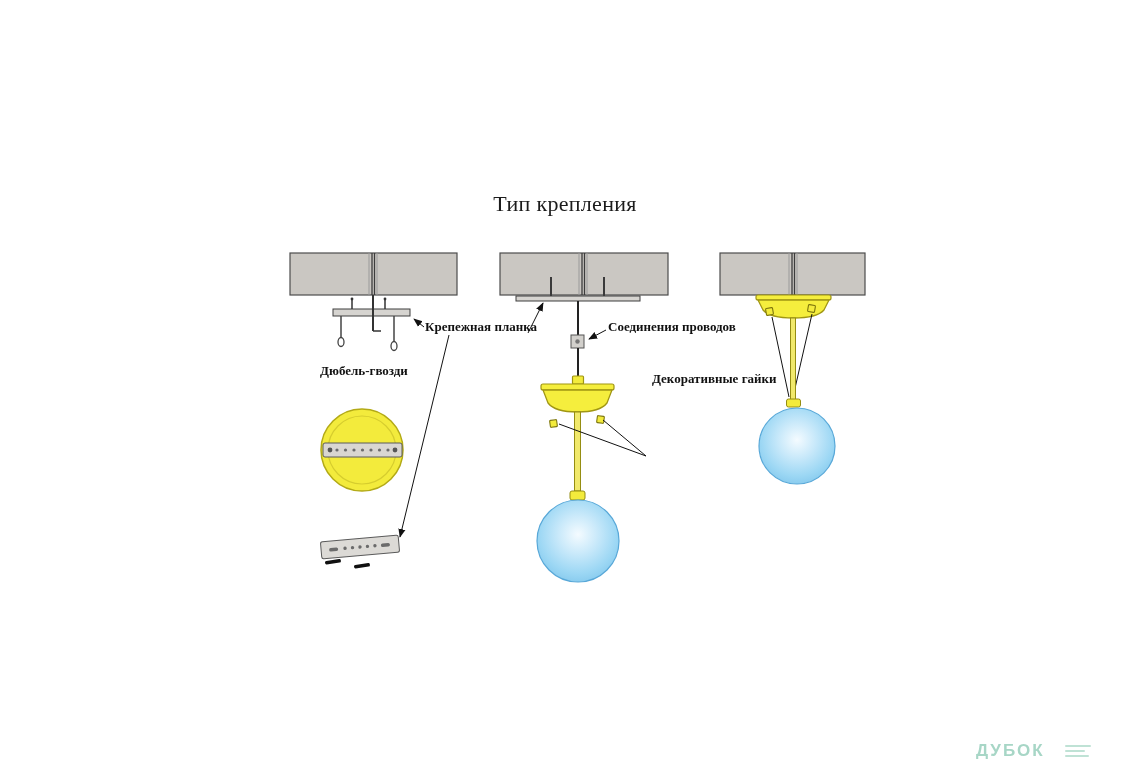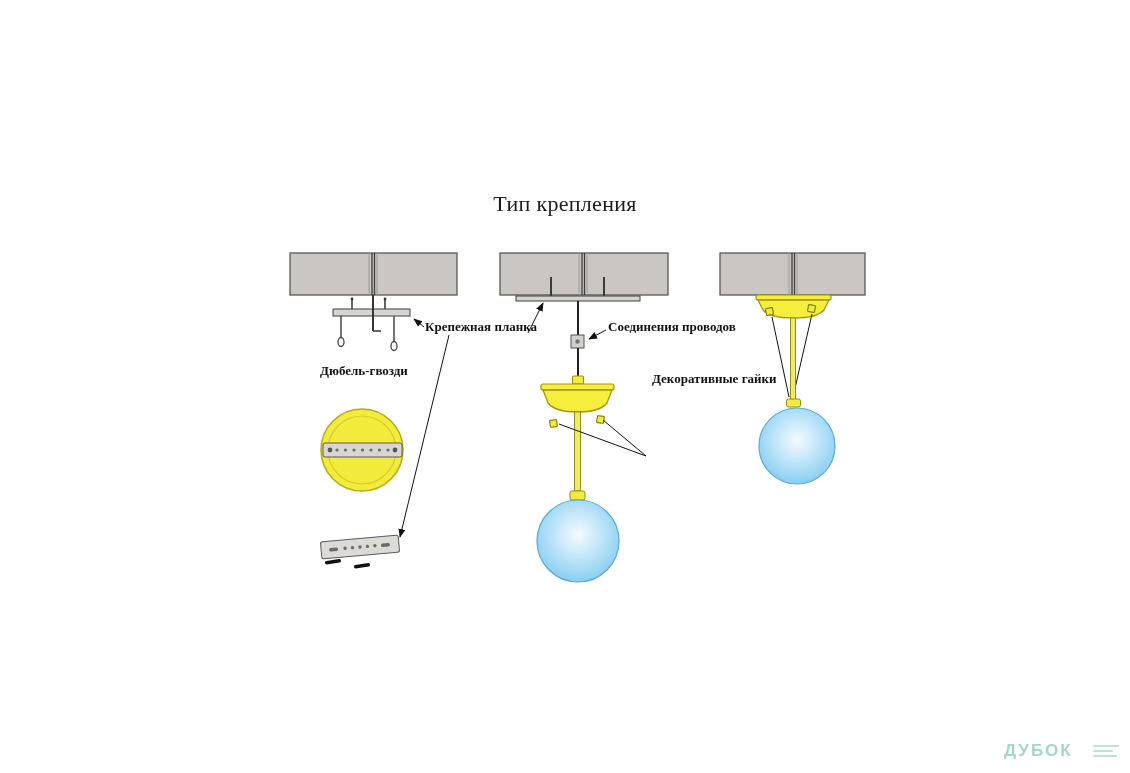--- a/index.html
+++ b/index.html
@@ -12,21 +12,21 @@
     font-size:22px;line-height:30px;color:#1c1c1c;font-weight:500;
     letter-spacing:0.3px;
     margin-top:19px;
   }
   .diagram-svg{position:absolute;left:0;top:0;}
   .lbl{
     font-family:"Liberation Serif", serif;
     font-size:13px;font-weight:bold;fill:#111111;
   }
   .watermark{
-    position:absolute;left:1004px;top:741px;display:flex;align-items:flex-start;gap:20px;text-align:right;
+    position:absolute;left:976px;top:741px;display:flex;align-items:flex-start;gap:20px;text-align:right;
   }
   .wm-brand{
     font-family:"Liberation Sans", sans-serif;font-weight:bold;font-size:17px;
     letter-spacing:2px;color:#a7d6c6;
   }
   .wm-lines{display:flex;flex-direction:column;gap:3px;padding-top:4px;}
   .wm-lines i{display:block;height:2px;background:#bfe2d5;border-radius:1px;}
   .wm-lines i:nth-child(1){width:26px;}
   .wm-lines i:nth-child(2){width:20px;}
   .wm-lines i:nth-child(3){width:24px;}

